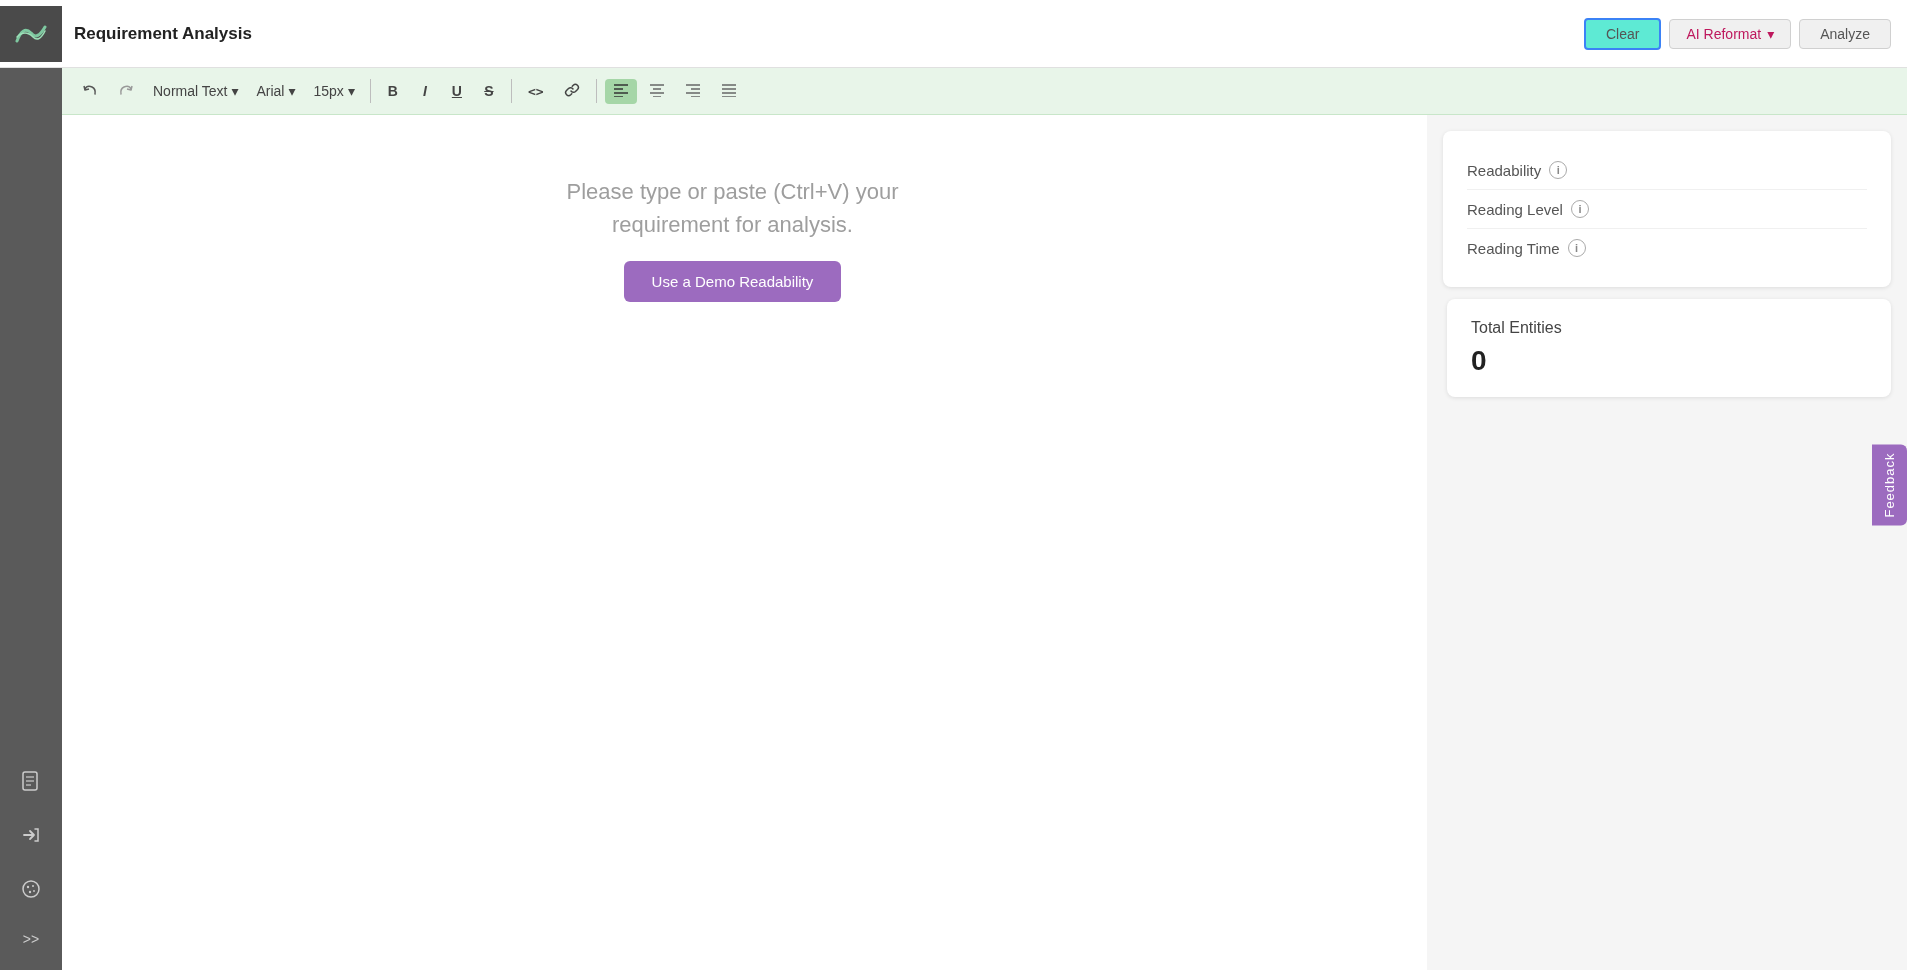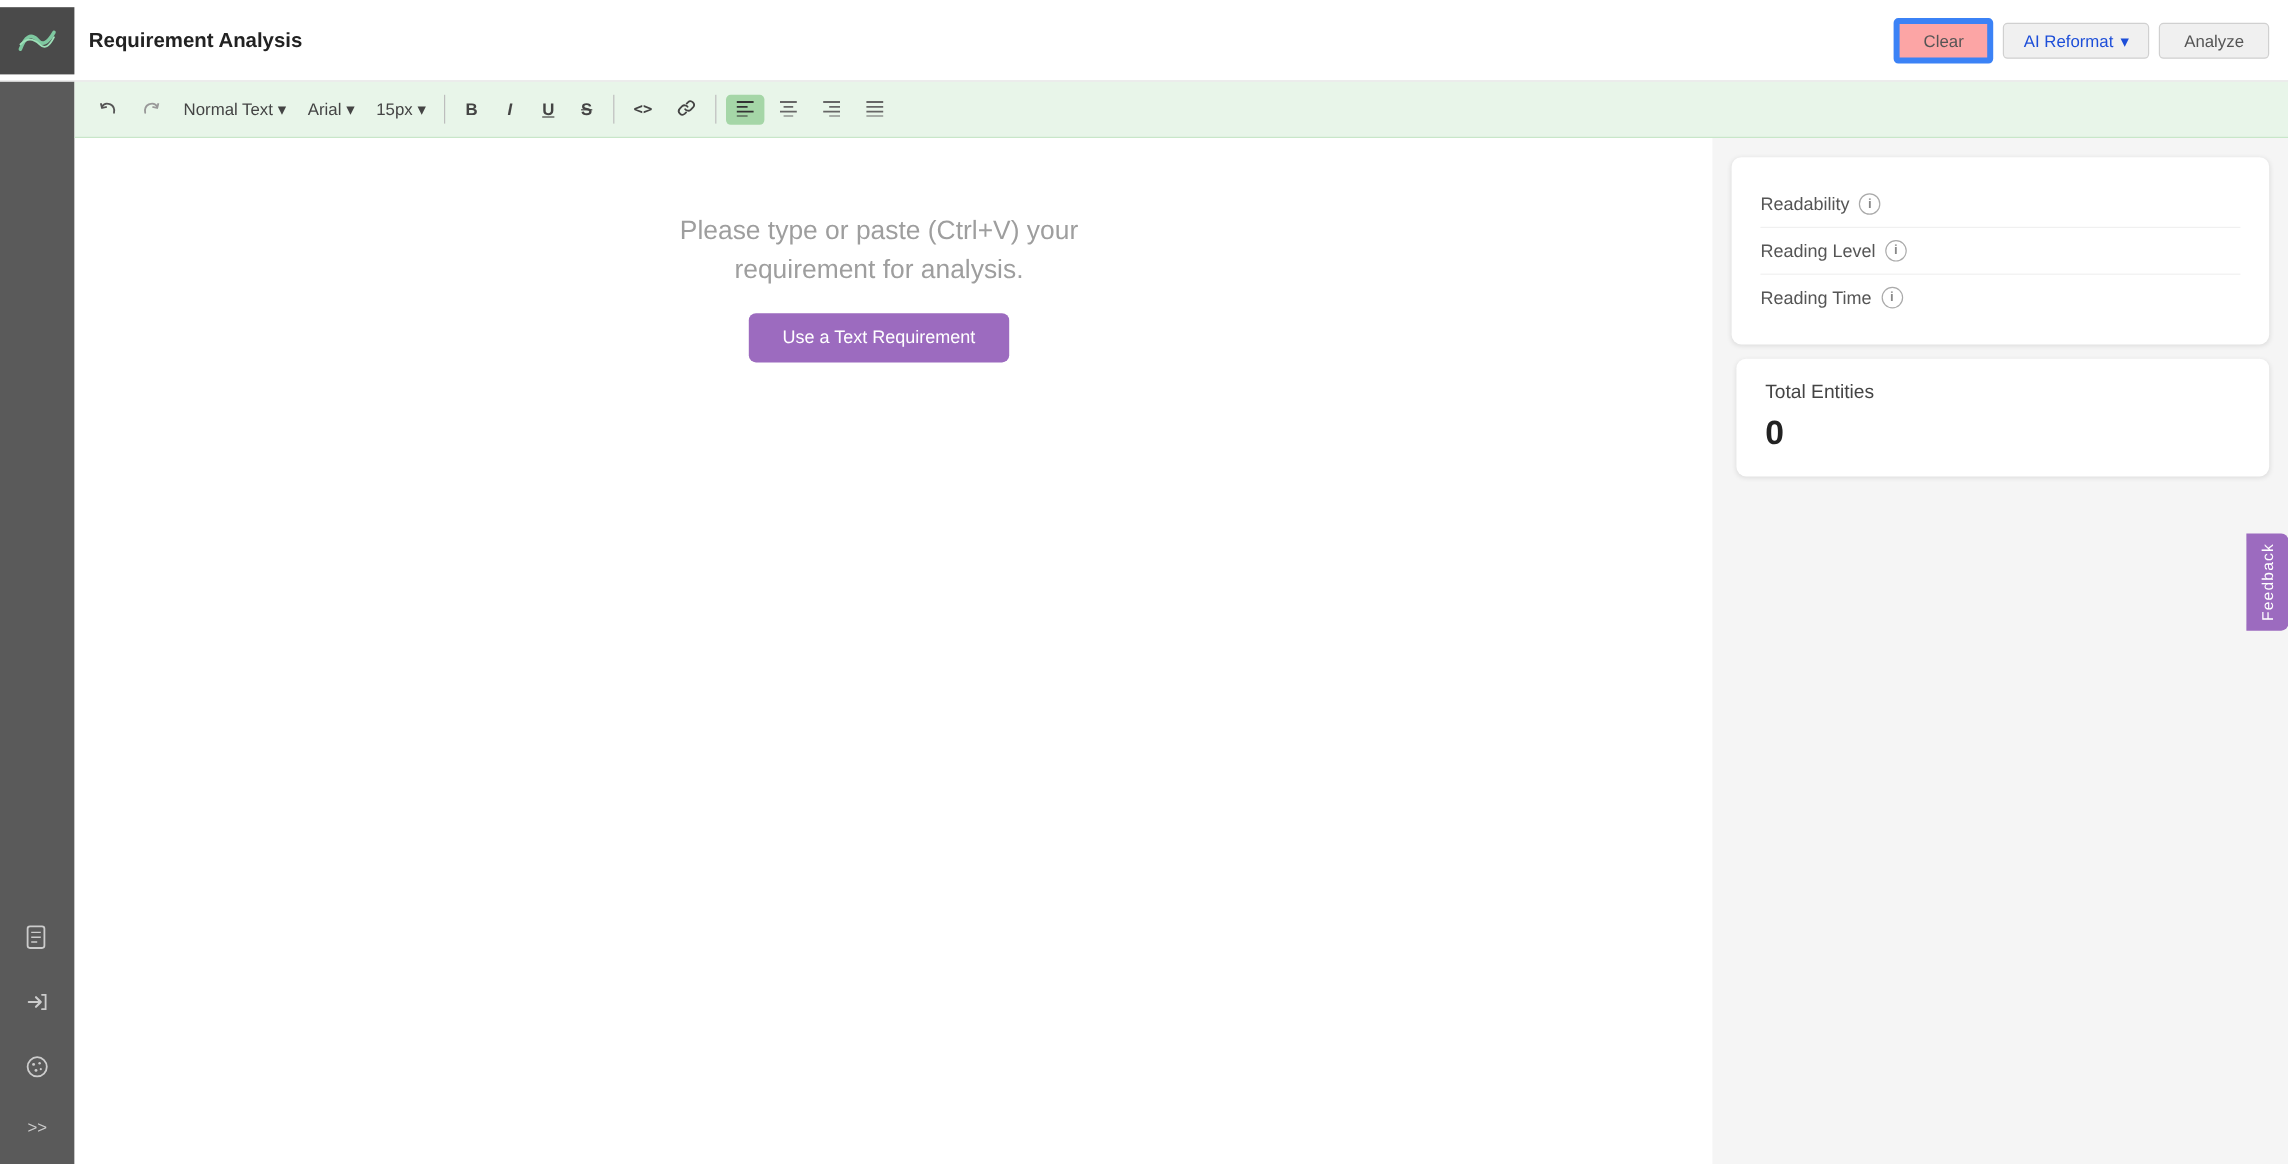--- a/index.html
+++ b/index.html
@@ -1,34 +1,34 @@
 <!DOCTYPE html>
 <html><head>
   <meta charset="utf-8">
   <style>
     * { box-sizing: border-box; margin: 0; padding: 0; }
     body { font-family: Arial, sans-serif; background: #f5f5f5; height: 970px; overflow: hidden; display: flex; flex-direction: column; }
     .header-title { font-size: 17px; font-weight: 700; color: #222; }
     .header-actions { display: flex; align-items: center; gap: 8px; }
     .btn-clear {
-      background: #fca5a5;
-      border: 5px solid #3b82f6;
+      background: #5eead4;
+      border: 2px solid #3b82f6;
       border-radius: 4px;
       padding: 6px 20px;
       font-size: 14px;
       color: #555;
       cursor: pointer;
     }
     .btn-ai-reformat {
       background: #f0f0f0;
       border: 1px solid #d0d0d0;
       border-radius: 4px;
       padding: 6px 16px;
       font-size: 14px;
-      color: #1d4ed8;
+      color: #be185d;
       cursor: pointer;
       display: flex;
       align-items: center;
       gap: 6px;
     }
     .btn-analyze {
       background: #f0f0f0;
       border: 1px solid #d0d0d0;
       border-radius: 4px;
       padding: 6px 20px;
@@ -394,21 +394,21 @@
 
     <div class="editor-panels">
 
       <div class="editor-area">
         <div>
           <div class="editor-placeholder">
             <span>Please type or paste (Ctrl+V) your</span><br>
             <span>requirement for analysis.</span>
           </div>
           <div style="text-align:center;">
-            <button class="demo-btn">Use a Text Requirement</button>
+            <button class="demo-btn">Use a Demo Readability</button>
           </div>
         </div>
       </div>
 
       <div class="right-panels">
 
         <div class="readability-panel">
           <div class="panel-row">
             <span>Readability</span>
             <span class="info-icon">i</span>

